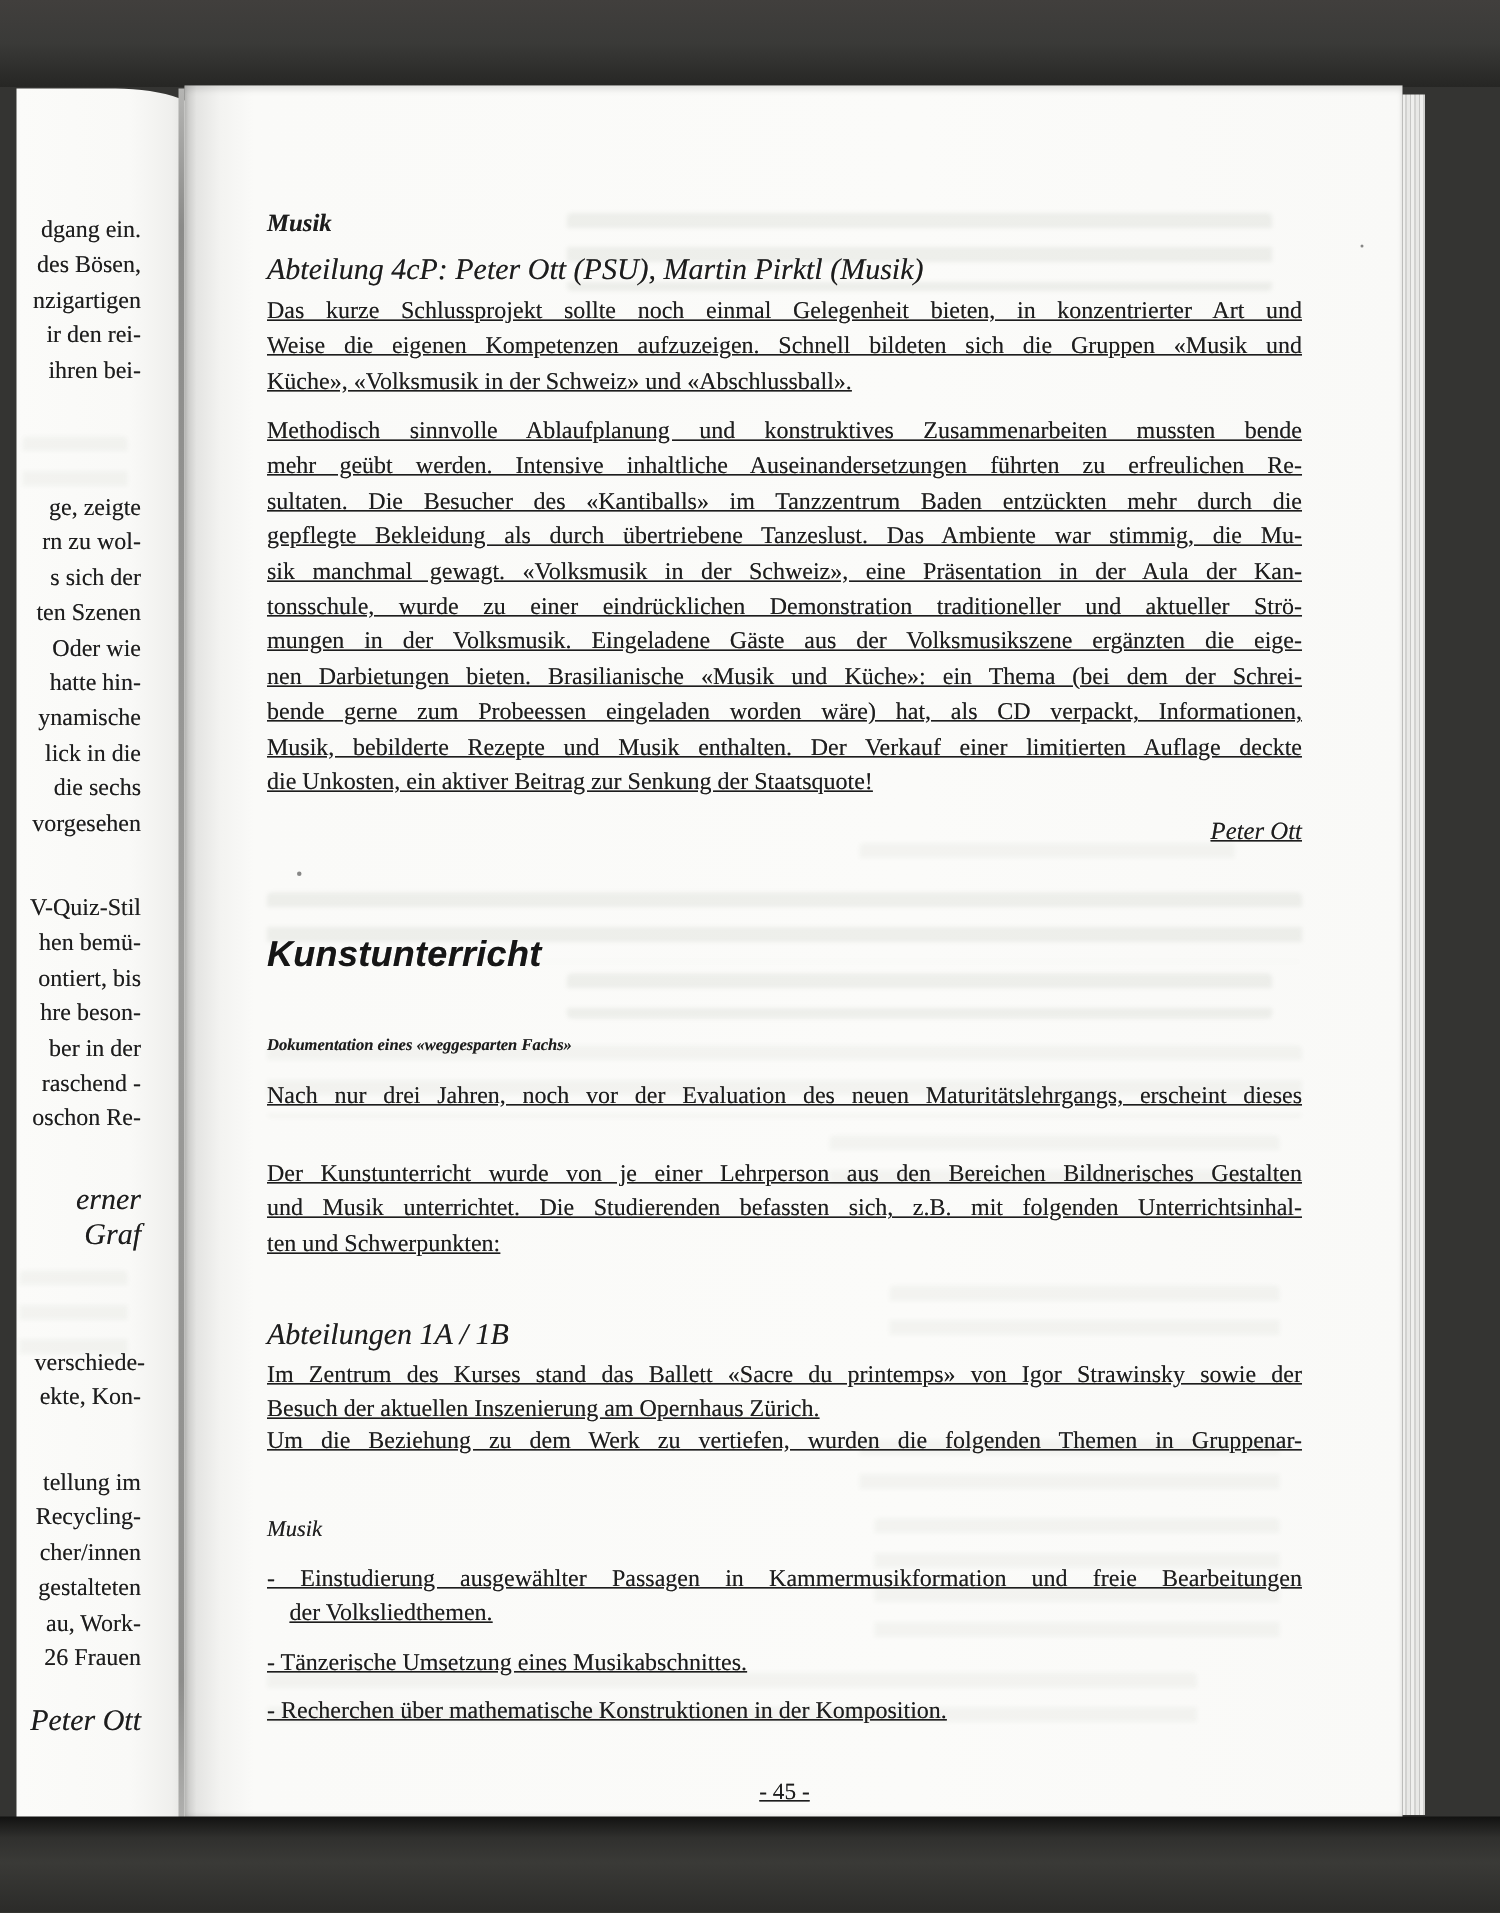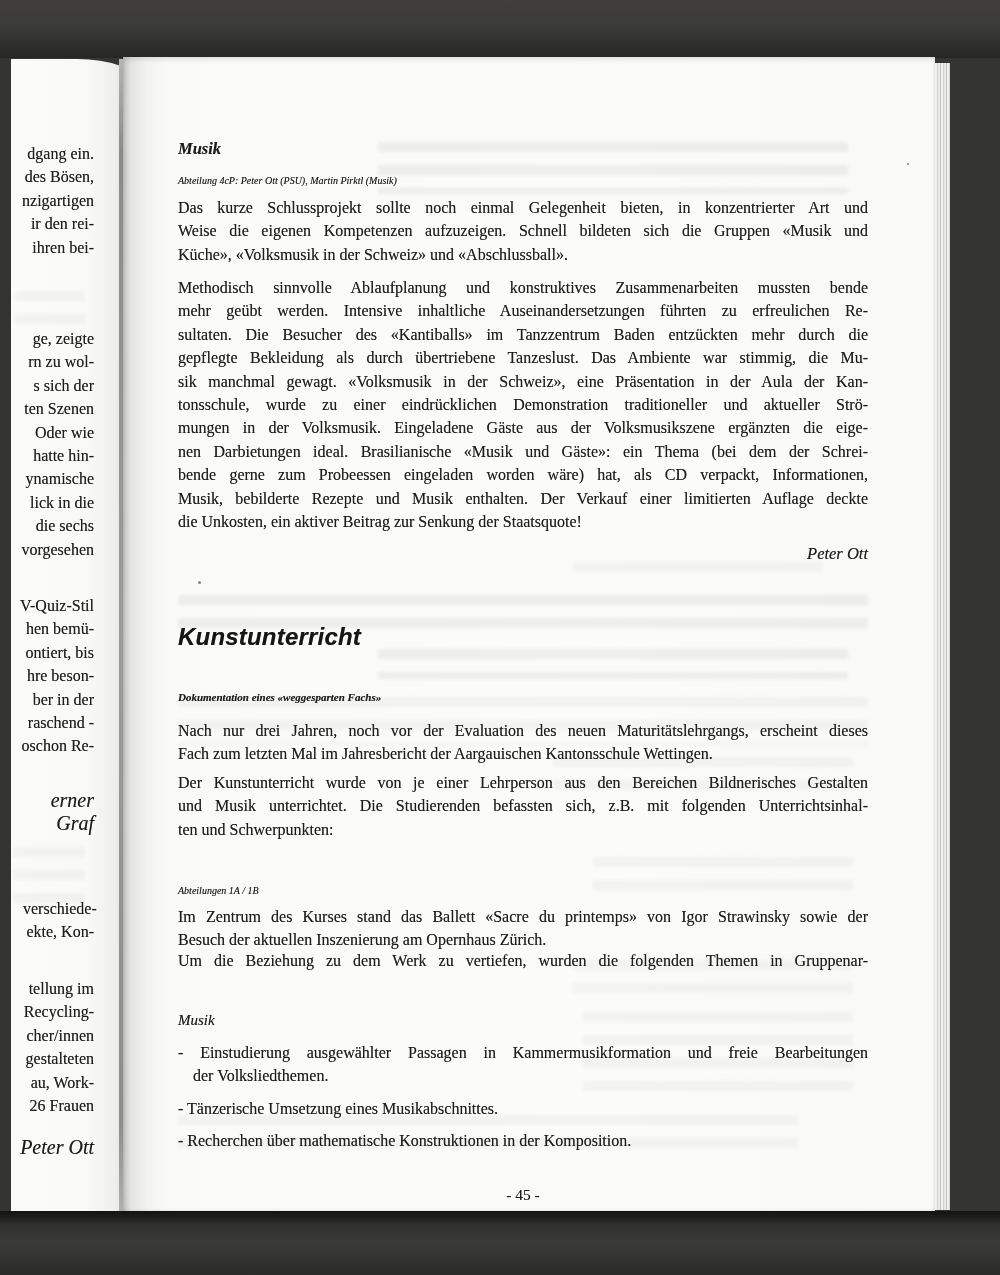--- a/index.html
+++ b/index.html
@@ -14,27 +14,27 @@
             border-top-right-radius:60px 22px;margin-left:11px;}
   .page-right{position:absolute;left:123px;top:57px;width:812px;height:1155px;
             background:linear-gradient(90deg,#c2c2c0 0px,#e4e4e2 8px,#f3f3f1 24px,#fafaf8 46px,#fbfbf9 60%,#f9f9f7 100%);
             box-shadow:inset 0 3px 4px rgba(0,0,0,.10),inset 0 -2px 3px rgba(0,0,0,.08);}
   .page-right::after{content:"";position:absolute;right:-15px;top:6px;width:15px;height:calc(100% - 8px);
             background:repeating-linear-gradient(90deg,#efefed 0 2px,#d2d2d0 2px 3px,#e8e8e6 3px 5px,#c6c6c4 5px 6px);}
   .spine{position:absolute;left:119px;top:59px;width:4px;height:1153px;
             background:linear-gradient(180deg,#b5b5b3,#8b8b89 8%,#9c9c9a 50%,#8d8d8b 92%,#b0b0ae);}
   .txt{font-size:16px;line-height:23.4px;color:#1d1d1d;text-shadow:0 0 .4px rgba(25,25,25,.55);}
   .blk{position:absolute;}
-  .rcol-w{width:690px;}
+  .rcol-w{width:690px;text-decoration:underline;}
   .ln{text-align:justify;text-align-last:justify;}
   .ln.last{text-align:left;text-align-last:left;}
   .frag{left:0;right:43px;}
   .frag .ln,.frag .ln.last{text-align:right;text-align-last:right;}
   .h-musik{font-weight:bold;font-style:italic;font-size:16.5px;}
-  .h-abt{font-style:italic;font-size:10px;}
+  .h-abt{font-style:italic;font-size:20px;}
   .h-kunst{font-family:"Liberation Sans",sans-serif;font-weight:700;font-size:24px;
            color:#161616;letter-spacing:.2px;text-shadow:0 0 .4px rgba(20,20,20,.5);}
   .h-dok{font-weight:bold;font-style:italic;font-size:11px;}
   .h-small{font-style:italic;font-size:15px;}
   .sig{font-style:italic;font-size:16.5px;text-align:right;padding-right:12px;}
   .sig-l{font-style:italic;font-size:20px;}
   .bullet .ln{padding-left:15px;}
   .bullet .ln:first-child{padding-left:0;}
   .pagenum{text-align:center;font-size:15.5px;}
   .ghost{position:absolute;filter:blur(1.4px);opacity:.5;border-radius:3px;pointer-events:none;
@@ -121,32 +121,31 @@
         <div class="ln last">Küche», «Volksmusik in der Schweiz» und «Abschlussball».</div>
       </div>
     <div class="blk txt rcol-w" style="left:55px;top:219px;">
         <div class="ln">Methodisch sinnvolle Ablaufplanung und konstruktives Zusammenarbeiten mussten bende</div>
         <div class="ln">mehr geübt werden. Intensive inhaltliche Auseinandersetzungen führten zu erfreulichen Re-</div>
         <div class="ln">sultaten. Die Besucher des «Kantiballs» im Tanzzentrum Baden entzückten mehr durch die</div>
         <div class="ln">gepflegte Bekleidung als durch übertriebene Tanzeslust. Das Ambiente war stimmig, die Mu-</div>
         <div class="ln">sik manchmal gewagt. «Volksmusik in der Schweiz», eine Präsentation in der Aula der Kan-</div>
         <div class="ln">tonsschule, wurde zu einer eindrücklichen Demonstration traditioneller und aktueller Strö-</div>
         <div class="ln">mungen in der Volksmusik. Eingeladene Gäste aus der Volksmusikszene ergänzten die eige-</div>
-        <div class="ln">nen Darbietungen ideal. Brasilianische «Musik und Gäste»: ein Thema (bei dem der Schrei-</div>
+        <div class="ln">nen Darbietungen bieten. Brasilianische «Musik und Küche»: ein Thema (bei dem der Schrei-</div>
         <div class="ln">bende gerne zum Probeessen eingeladen worden wäre) hat, als CD verpackt, Informationen,</div>
         <div class="ln">Musik, bebilderte Rezepte und Musik enthalten. Der Verkauf einer limitierten Auflage deckte</div>
         <div class="ln last">die Unkosten, ein aktiver Beitrag zur Senkung der Staatsquote!</div>
       </div>
     <div class="blk txt rcol-w sig" style="left:55px;top:485px;">Peter Ott</div>
 
     <div class="blk h-kunst" style="left:55px;top:566px;font-style:italic;">Kunstunterricht</div>
     <div class="blk txt h-dok" style="left:55px;top:629px;">Dokumentation eines «weggesparten Fachs»</div>
     <div class="blk txt rcol-w" style="left:55px;top:662px;">
         <div class="ln">Nach nur drei Jahren, noch vor der Evaluation des neuen Maturitätslehrgangs, erscheint dieses</div>
-        <div class="ln last">Fach zum letzten Mal im Jahresbericht der Aargauischen Kantonsschule Wettingen.</div>
       </div>
     <div class="blk txt rcol-w" style="left:55px;top:714px;">
         <div class="ln">Der Kunstunterricht wurde von je einer Lehrperson aus den Bereichen Bildnerisches Gestalten</div>
         <div class="ln">und Musik unterrichtet. Die Studierenden befassten sich, z.B. mit folgenden Unterrichtsinhal-</div>
         <div class="ln last">ten und Schwerpunkten:</div>
       </div>
     <div class="blk txt h-abt" style="left:55px;top:822px;">Abteilungen 1A / 1B</div>
     <div class="blk txt rcol-w" style="left:55px;top:848px;">
         <div class="ln">Im Zentrum des Kurses stand das Ballett «Sacre du printemps» von Igor Strawinsky sowie der</div>
         <div class="ln last">Besuch der aktuellen Inszenierung am Opernhaus Zürich.</div>

